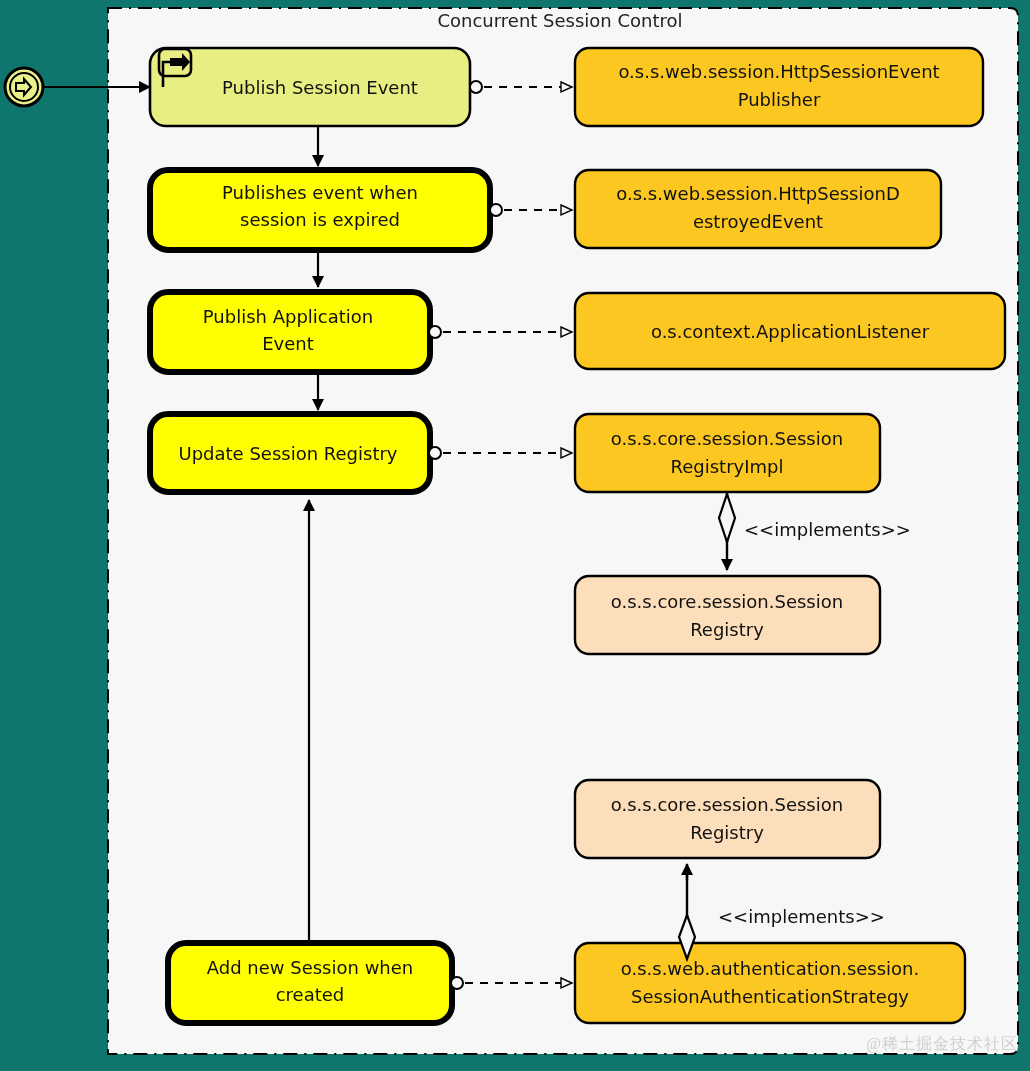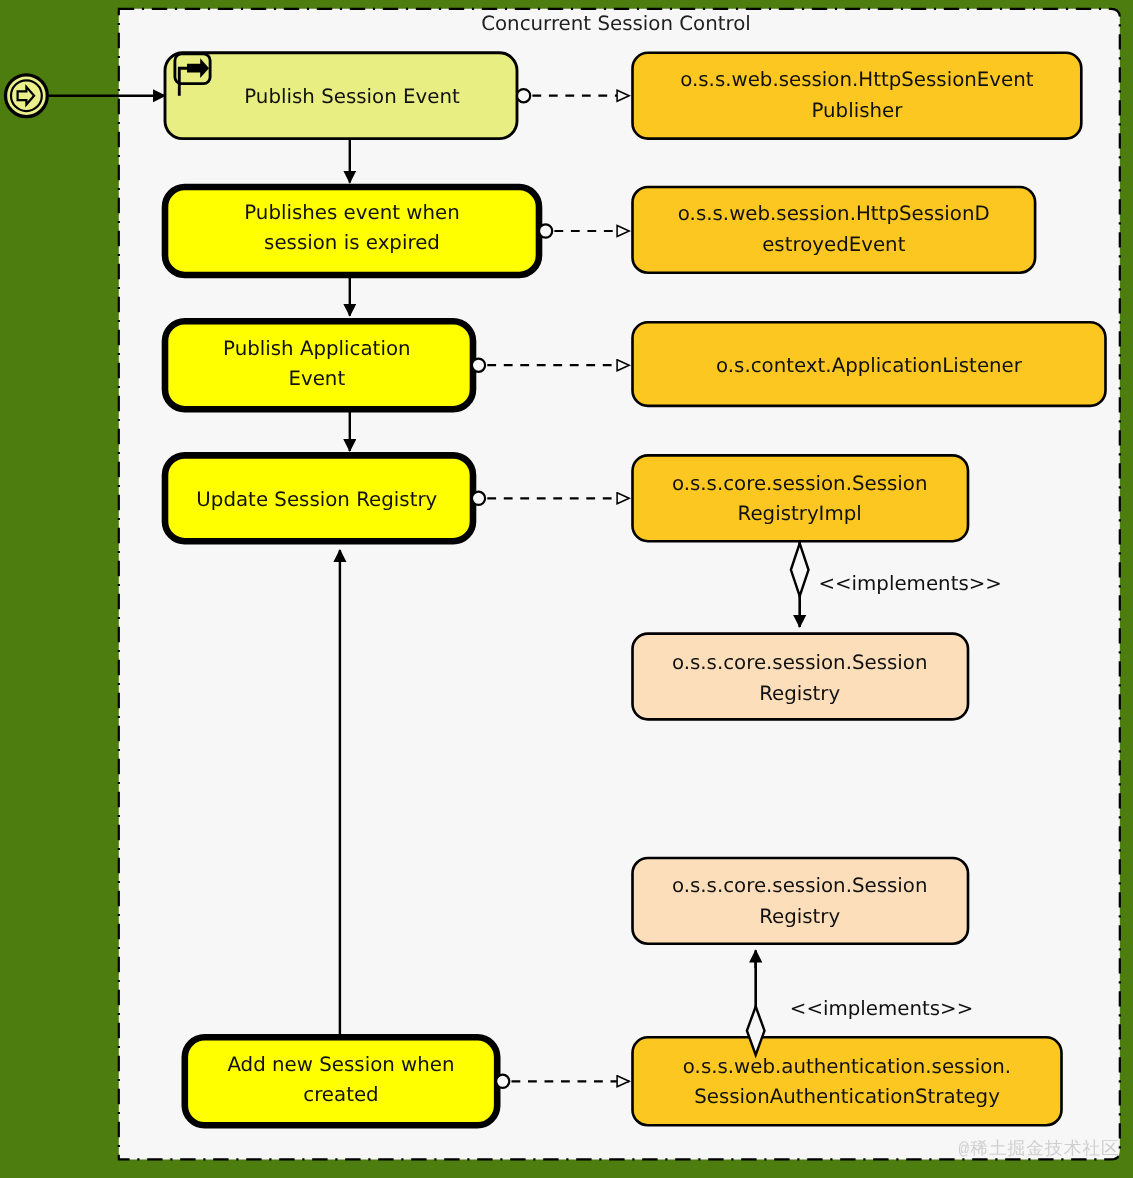--- a/index.html
+++ b/index.html
@@ -1,21 +1,21 @@
 <!DOCTYPE html>
 <html><head>
 <meta charset="utf-8">
 <style>
   html,body{margin:0;padding:0;background:#ffffff;}
   body{font-family:"DejaVu Sans","Liberation Sans",sans-serif;}
-  #stage{position:relative;width:1030px;height:1071px;background:#4d7c0f;overflow:hidden;}
+  #stage{position:relative;width:1030px;height:1071px;background:#0f766e;overflow:hidden;}
   #stage svg{position:absolute;left:0;top:0;}
   .lbl{font-family:"DejaVu Sans","Liberation Sans",sans-serif;}
   .wm{position:absolute;right:12px;bottom:16px;color:#cfcfcf;font-size:16px;
-      font-family:Liberation Mono, monospace;letter-spacing:1px;
+      font-family:Liberation Serif, serif;letter-spacing:1px;
       white-space:nowrap;user-select:none;}
 </style>
 </head>
 <body>
 
 <div id="stage">
 
   <svg width="1030" height="1071" viewBox="0 0 1030 1071">
     <defs>
 

